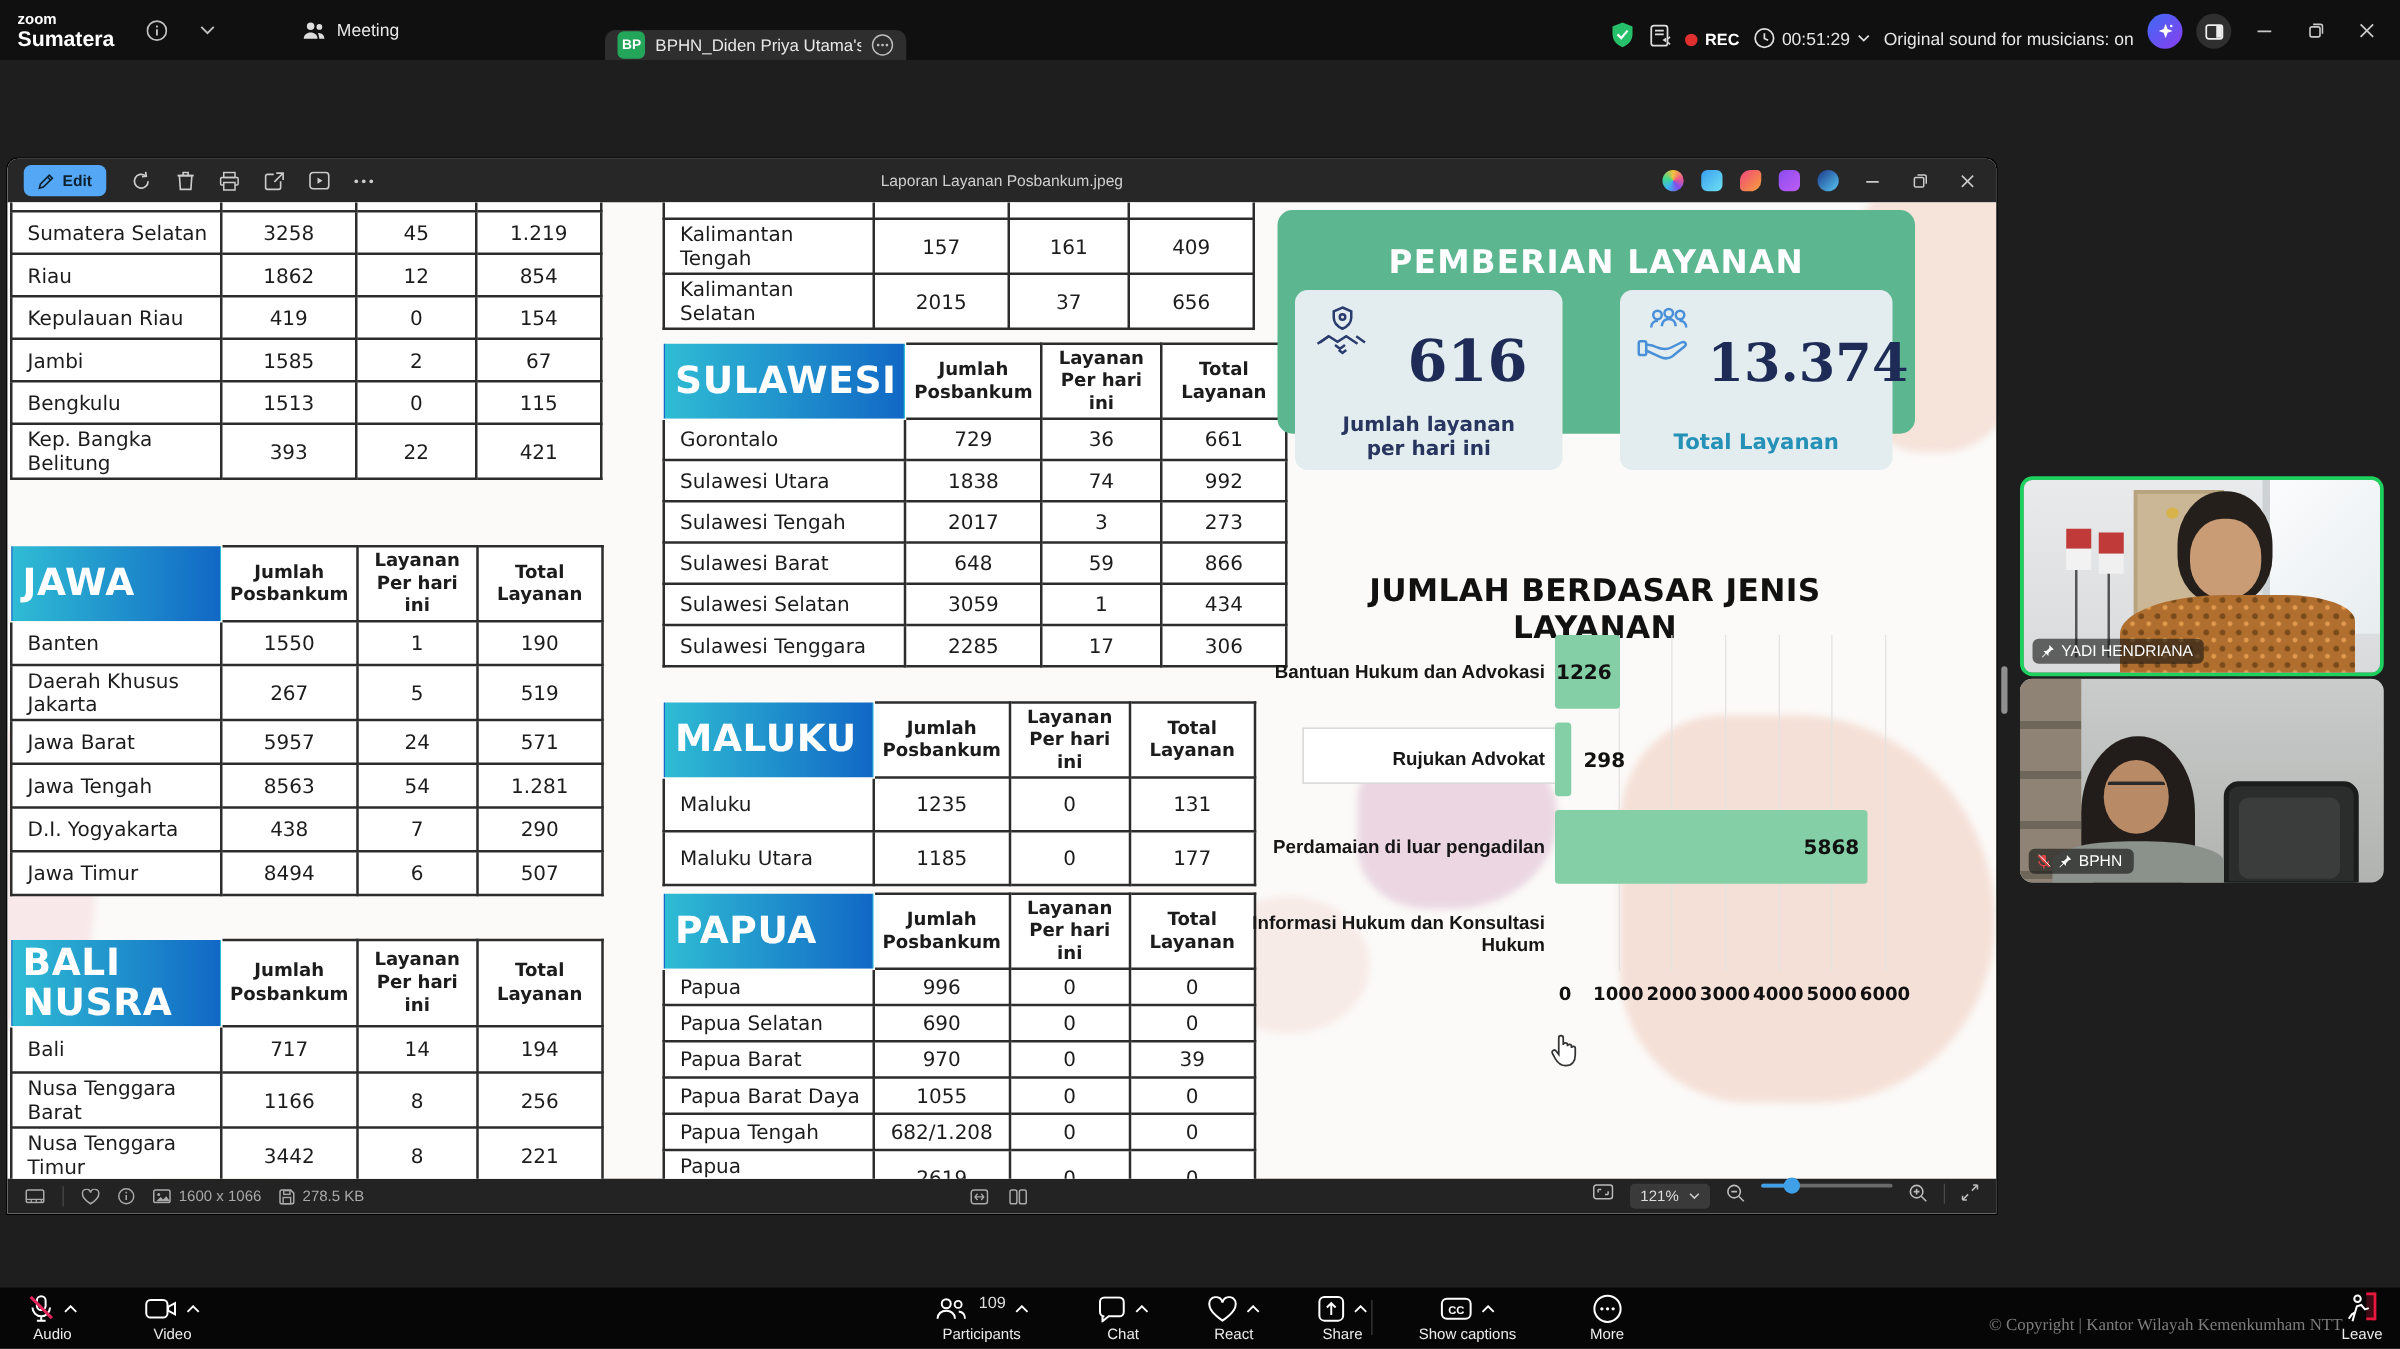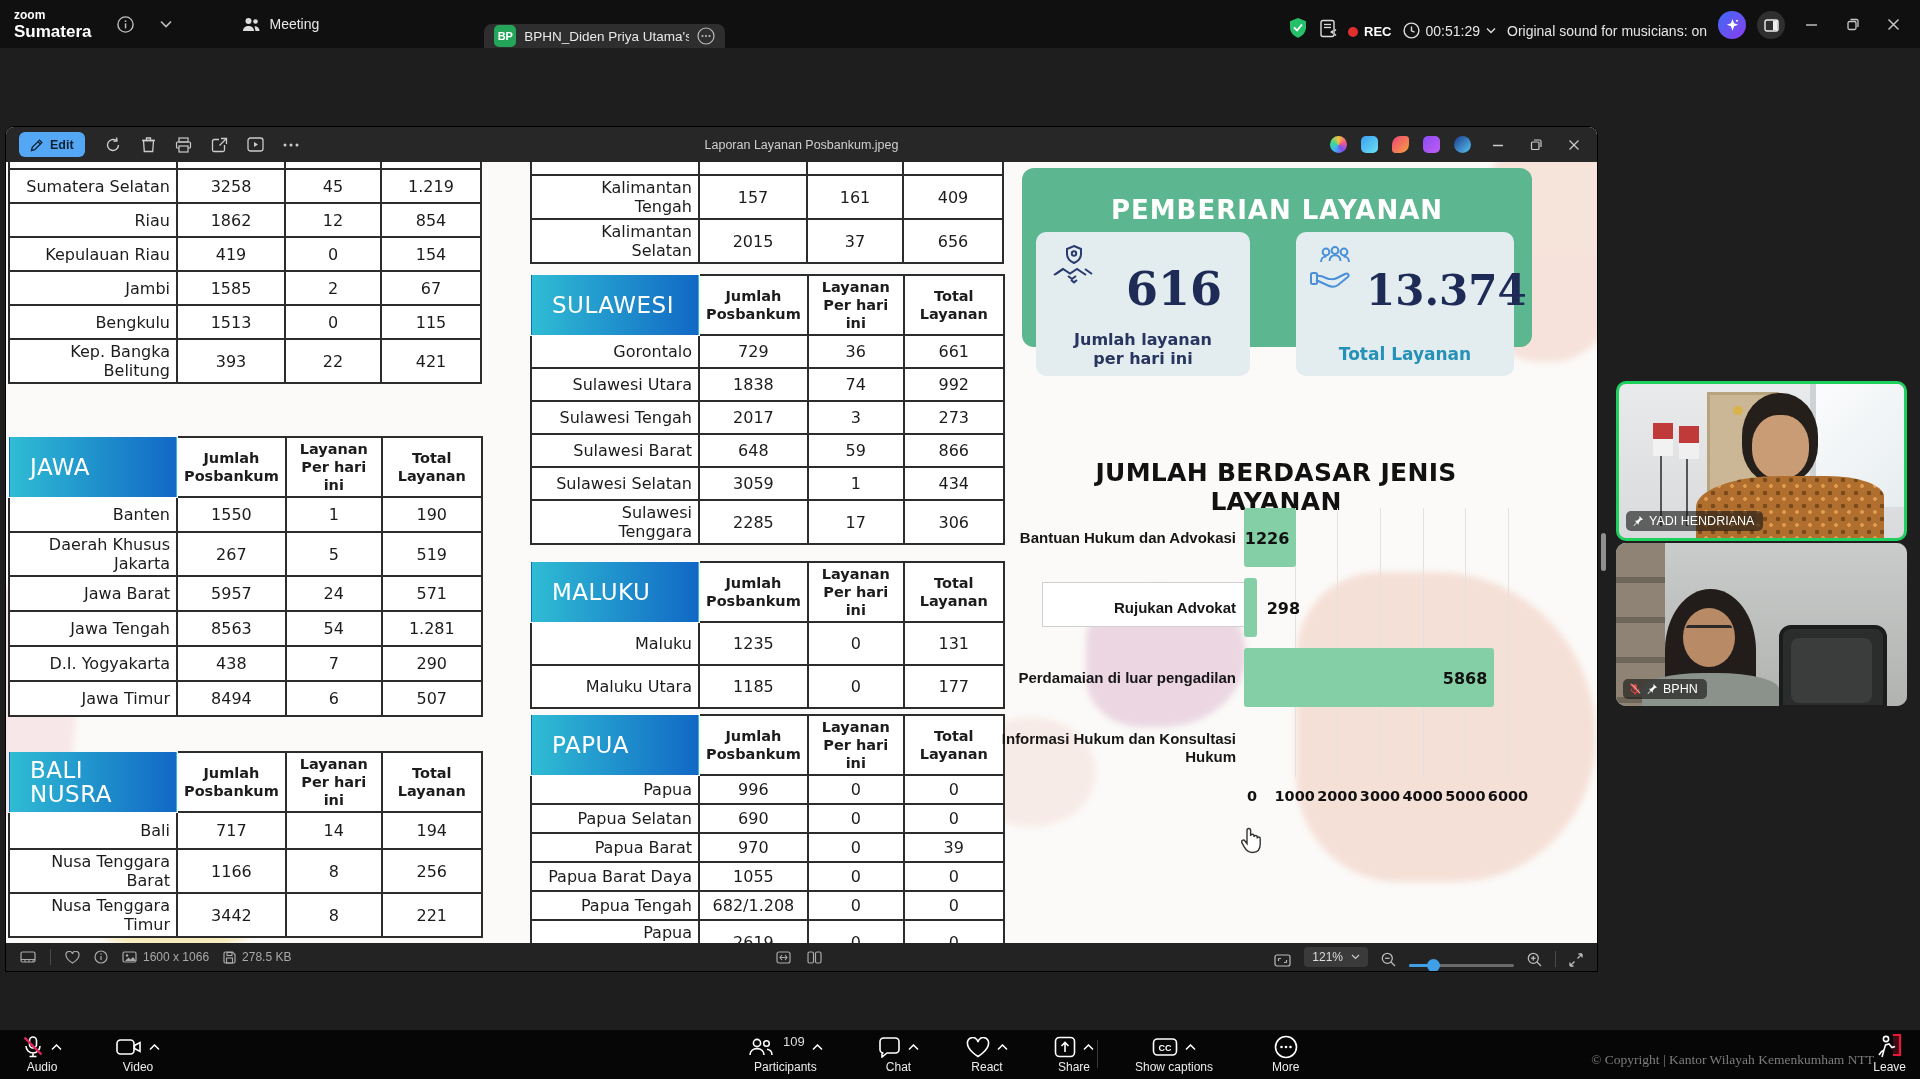--- a/index.html
+++ b/index.html
@@ -37,27 +37,27 @@
   .v-win{display:flex;align-items:center;gap:4px;margin-right:6px}
   .v-winbtn{width:34px;height:28px;display:flex;align-items:center;justify-content:center;color:#ccc}
 
   
   .doc{position:absolute;top:35px;left:0;right:0;bottom:28px;background:#fbfaf8;overflow:hidden}
   .blob{position:absolute;z-index:0;filter:blur(3px)}
   .doc-layer{position:absolute;inset:0;z-index:1}
 
   table.doc-table{border-collapse:collapse;background:transparent}
   table.doc-table td{border:2px solid #2c2c2c;background:#fff;font-family:"DejaVu Sans",sans-serif;font-size:16px;color:#1c1c1c;padding:2px 6px}
-  table.doc-table td.prov{width:168px;text-align:right;padding-left:12px}
+  table.doc-table td.prov{width:168px;text-align:left;padding-left:12px}
   table.doc-table td.num{text-align:center}
   table.doc-table td:nth-child(2){width:108px}
   table.doc-table td:nth-child(3){width:96px}
   table.doc-table td:nth-child(4){width:100px}
   table.doc-table tr.hdr td.colhdr{font-weight:bold;font-size:14.5px;line-height:1.25;text-align:center;white-space:pre-line;height:52px}
-  table.doc-table td.region{border:2px solid transparent;background:linear-gradient(90deg,#2fbcd4,#1168c5);color:#fff;font-weight:normal;font-size:23px;letter-spacing:.5px;padding-left:20px;white-space:pre-line;line-height:1.05}
+  table.doc-table td.region{border:2px solid transparent;background:linear-gradient(90deg,#2fbcd4,#1168c5);color:#fff;font-weight:bold;font-size:30px;letter-spacing:.5px;padding-left:8px;white-space:pre-line;line-height:1.05}
   .rh-sum td{height:34px}.rh-sum tr:first-child td{height:36px}
   .rh-jawa td{height:35px}
   .rh-bali td{height:37px}
   .rh-kal td{height:44px}
   .rh-sul td{height:33px}
   .rh-mal td{height:43px}
   .rh-pap td{height:29px}
   .rh-pap tr.hdr td.colhdr{height:48px}
   .t-abs{position:absolute}
 
@@ -81,21 +81,21 @@
   #chart-grid i{position:absolute;top:0;bottom:0;width:1px;background:#e4e2e0}
   #chart-ticks{position:relative;margin-left:296px;width:256px;height:22px;margin-top:6px}
   #chart-ticks span{position:absolute;transform:translateX(-50%);font-weight:bold;font-size:14.5px;color:#111;font-family:"DejaVu Sans",sans-serif}
   .rujukan-box{position:absolute;left:1036px;top:420px;width:205px;height:45px;background:#fff;border:1px solid #cfcfcf;z-index:1}
 
   
   .v-status{position:absolute;bottom:0;left:0;right:0;height:28px;background:#232323;display:flex;align-items:center;color:#a9a9a9;font-size:12px}
   .vs-left{display:flex;align-items:center;gap:14px;margin-left:14px}
   .vs-div{width:1px;height:16px;background:#4a4a4a}
   .vs-center{position:absolute;left:770px;display:flex;gap:16px}
-  .vs-right{margin-left:auto;display:flex;align-items:flex-end;gap:13px;margin-right:14px}
+  .vs-right{margin-left:auto;display:flex;align-items:flex-start;gap:13px;margin-right:14px}
   .zoom-box{background:#3a3a3a;border-radius:4px;height:20px;display:flex;align-items:center;gap:8px;padding:0 8px;color:#ddd;font-size:12px}
   .slider{position:relative;width:105px;height:3px;background:#6a6a6a;border-radius:2px}
   .slider .fill{position:absolute;left:0;top:0;bottom:0;width:22px;background:#3fa0e8;border-radius:2px}
   .slider .knob{position:absolute;left:18px;top:-5px;width:13px;height:13px;border-radius:50%;background:#3fa0e8}
 
   
   .tiles{position:absolute;left:1616px;top:381px;width:299px}
   .tile{position:relative;width:291px;border-radius:10px;overflow:hidden;background:#888}
   .tile1{height:160px;border:3px solid #1ed15f}
   .tile2{height:163px;margin-top:2px}

